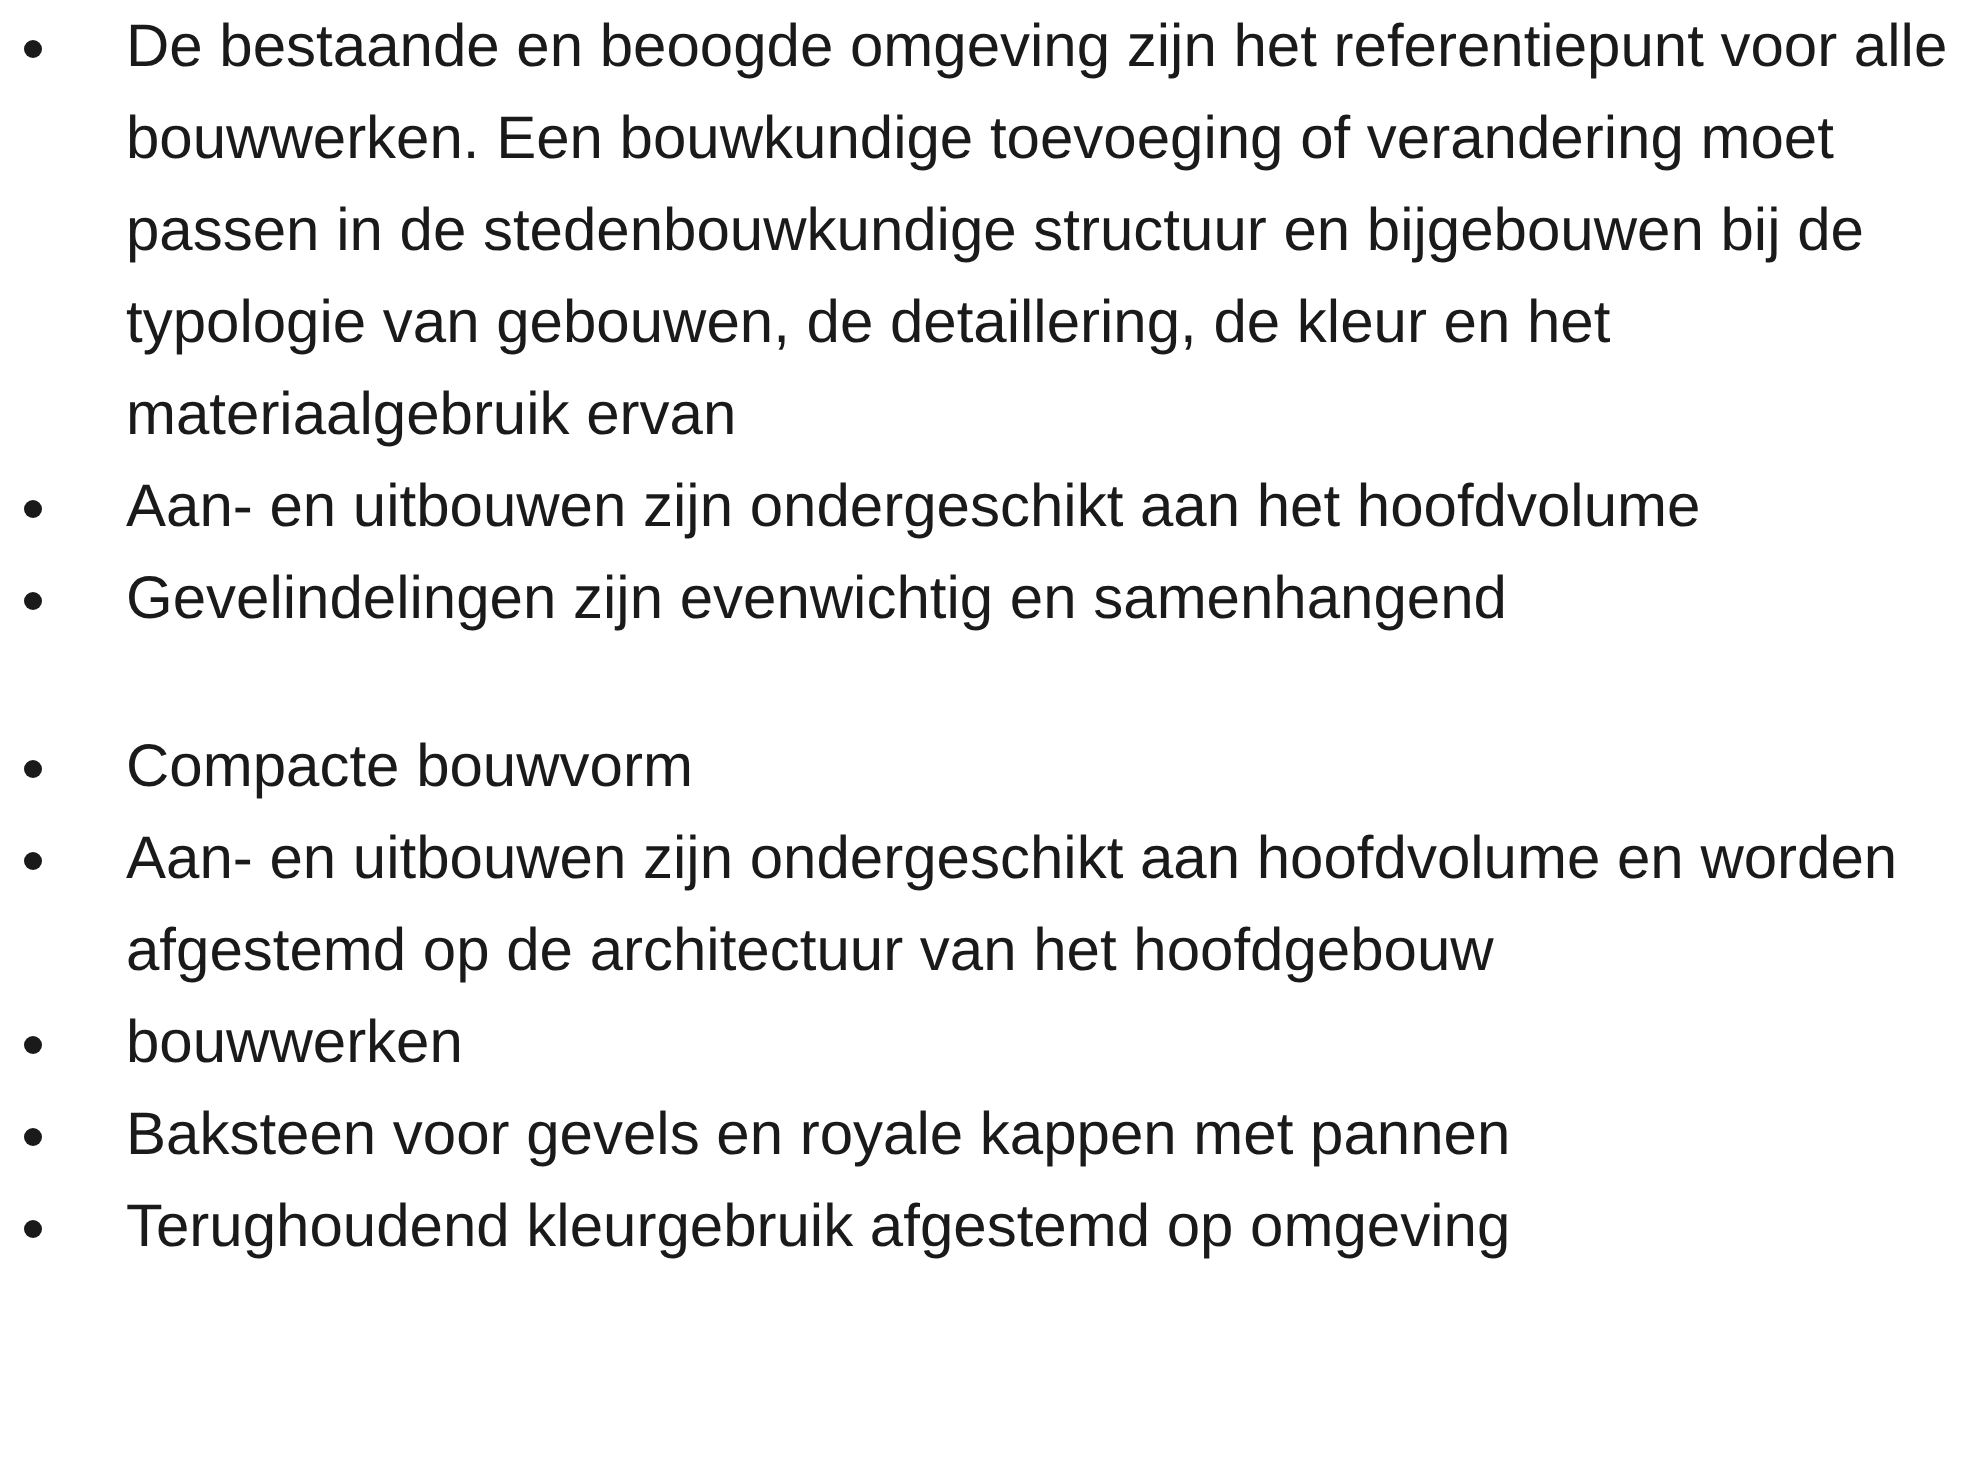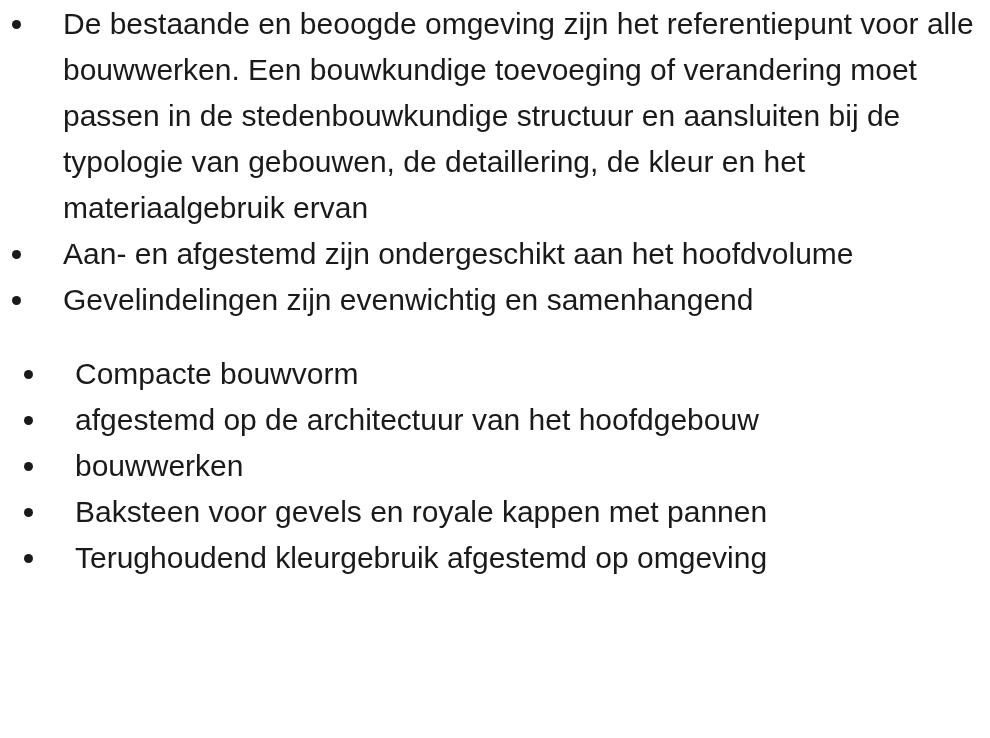--- a/index.html
+++ b/index.html
@@ -22,22 +22,21 @@
     width: 822px;
     height: 737px;
   }
   ul.bullet-list {
     list-style: none;
     margin: 0;
     padding: 0;
   }
   
   ul.bullet-list + ul.bullet-list {
-    margin-top: 28px;
-    padding-left: 12px;
+    margin-top: 38px;
   }
   li.list-item {
     position: relative;
     padding-left: 63px;
   }
   .bullet-dot {
     position: absolute;
     left: 12px;
     top: 19px;
     width: 9px;
@@ -58,48 +57,49 @@
 <body style="--page-bg: #ffffff; --text-color: #1a1a1a; --bullet-color: #1a1a1a;">
 
 <main class="page">
   <div>
       <ul class="bullet-list">
         <li class="list-item">
           <span class="bullet-dot"></span>
           <span class="item-text">
             <span class="text-line">De bestaande en beoogde omgeving zijn het referentiepunt voor alle</span>
             <span class="text-line">bouwwerken. Een bouwkundige toevoeging of verandering moet</span>
-            <span class="text-line">passen in de stedenbouwkundige structuur en aansluiten bij de</span>
+            <span class="text-line">passen in de stedenbouwkundige structuur en bijgebouwen bij de</span>
             <span class="text-line">typologie van gebouwen, de detaillering, de kleur en het</span>
             <span class="text-line">materiaalgebruik ervan</span>
           </span>
         </li>
         <li class="list-item">
           <span class="bullet-dot"></span>
           <span class="item-text">
-            <span class="text-line">Aan- en afgestemd zijn ondergeschikt aan het hoofdvolume</span>
+            <span class="text-line">Aan- en uitbouwen zijn ondergeschikt aan het hoofdvolume</span>
           </span>
         </li>
         <li class="list-item">
           <span class="bullet-dot"></span>
           <span class="item-text">
             <span class="text-line">Gevelindelingen zijn evenwichtig en samenhangend</span>
           </span>
         </li>
       </ul>
       <ul class="bullet-list">
         <li class="list-item">
           <span class="bullet-dot"></span>
           <span class="item-text">
             <span class="text-line">Compacte bouwvorm</span>
           </span>
         </li>
         <li class="list-item">
           <span class="bullet-dot"></span>
           <span class="item-text">
+            <span class="text-line">Aan- en uitbouwen zijn ondergeschikt aan hoofdvolume en worden</span>
             <span class="text-line">afgestemd op de architectuur van het hoofdgebouw</span>
           </span>
         </li>
         <li class="list-item">
           <span class="bullet-dot"></span>
           <span class="item-text">
             <span class="text-line">bouwwerken</span>
           </span>
         </li>
         <li class="list-item">

